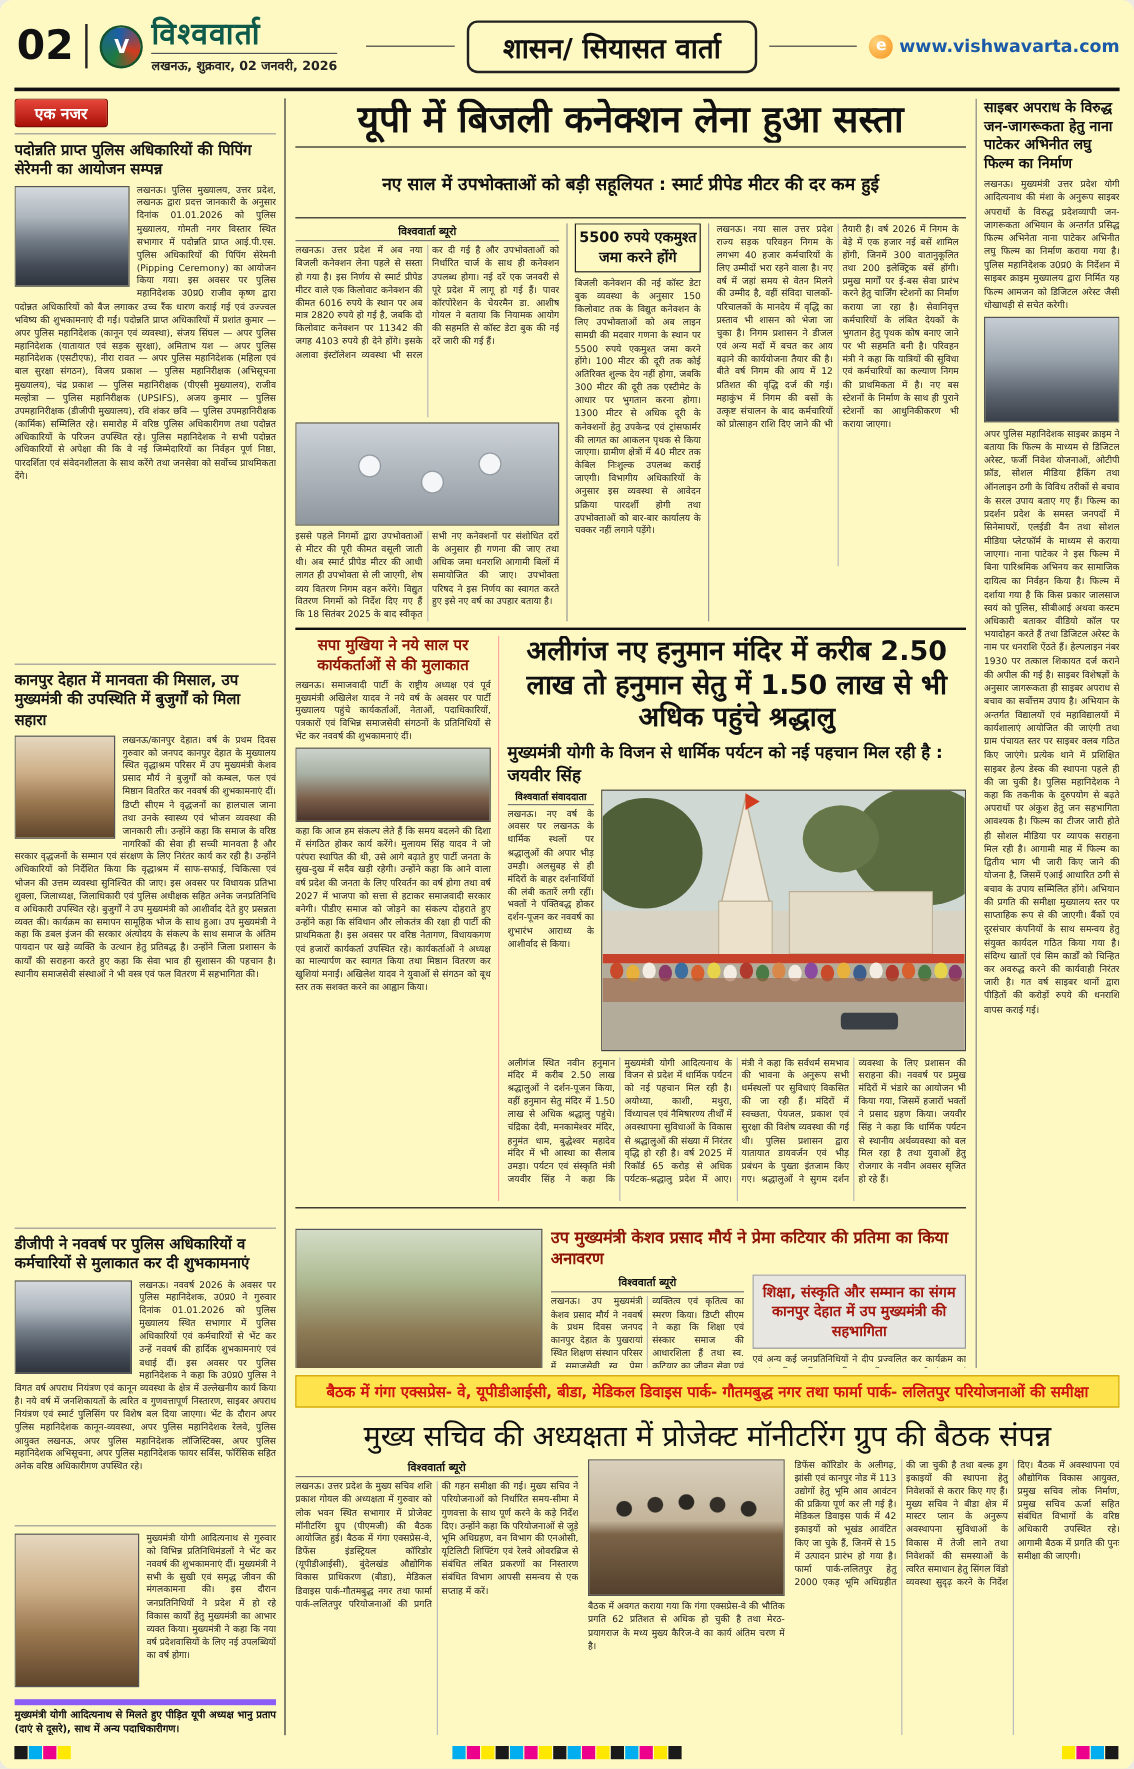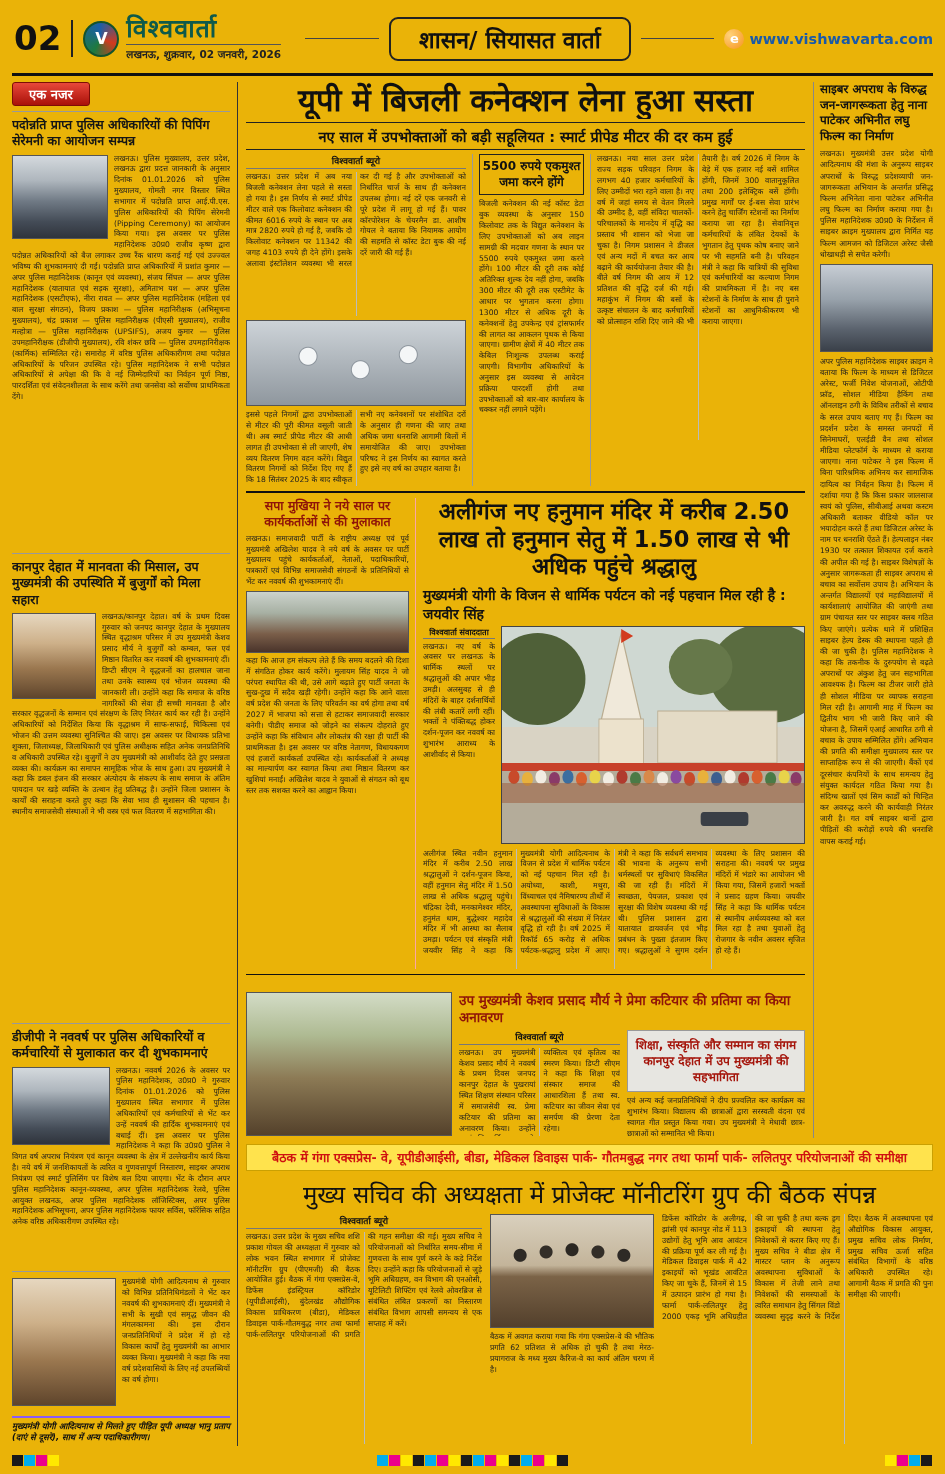--- a/index.html
+++ b/index.html
@@ -1,18 +1,18 @@
 <!DOCTYPE html>
 <html><head>
 <meta charset="utf-8">
 <style>
   * { margin:0; padding:0; box-sizing:border-box; }
   html,body { width:945px; height:1474px; }
   body { background:#eceae2; font-family:"DejaVu Sans","Liberation Sans",sans-serif; color:#111; overflow:hidden; }
-  .page { position:relative; width:945px; height:1474px; background:#eab308; padding:10px 12px 4px; overflow:hidden; }
+  .page { position:relative; width:945px; height:1474px; background:#fef9c3; padding:10px 12px 4px; overflow:hidden;border-radius:10px; }
 
   
   .header { display:flex; align-items:center; gap:10px; border-bottom:3px solid #111; padding-bottom:6px; height:66px; }
   .pageno { font-size:34px; font-weight:bold; padding:0 10px 0 2px; border-right:2px solid #222; line-height:1.1; }
   .brand { display:flex; align-items:center; gap:7px; min-width:212px; }
   .globe { width:36px; height:36px; border-radius:50%; border:2px solid #14532d; background:conic-gradient(from 210deg,#1d7a3f,#1b5fa8 40%,#d23b1e 72%,#1d7a3f); display:flex; align-items:center; justify-content:center; color:#fff; font-weight:bold; font-size:16px; }
   .brand-text .name { font-size:25px; font-weight:bold; color:#0e5a4a; letter-spacing:1px; line-height:1.05; }
   .brand-text .date { font-size:10.5px; font-weight:bold; color:#222; border-top:1px solid #555; margin-top:2px; padding-top:2px; }
   .section-wrap { flex:1; display:flex; align-items:center; gap:10px; }
   .section-wrap::before,.section-wrap::after { content:""; flex:1; border-top:1.5px solid #444; }
@@ -36,25 +36,25 @@
   .sb-body { font-size:7.6px; line-height:1.43; text-align:justify; color:#1d1d1d; }
   .sb-photo { float:left; margin:1px 6px 3px 0; border:1px solid #555; }
   .p1 { width:96px; height:84px; }
   .p2 { width:84px; height:86px; }
   .p3 { width:98px; height:78px; }
   .pbig { width:104px; height:128px; }
   .a1 { height:442px; }
   .a2 { height:470px; }
   .a3 { height:248px; }
   .sb-bottom { padding-top:5px; border-top:1px solid #999; height:142px; overflow:hidden; }
-  .sb-caption { font-size:8.4px; font-weight:bold; line-height:1.35; border-top:2px solid #8b5cf6; margin-top:3px; padding-top:3px; text-align:justify;font-style:italic; }
+  .sb-caption { font-size:8.4px; font-weight:bold; line-height:1.35; border-top:5px solid #8b5cf6; margin-top:3px; padding-top:3px; text-align:justify; }
 
   
   .main-hl { font-size:31px; font-weight:bold; text-align:center; line-height:1.2; white-space:nowrap; overflow:hidden; }
-  .main-sub { font-size:14.5px; font-weight:bold; text-align:center; border-top:1.5px solid #222; border-bottom:1.5px solid #222; padding:3px 0; margin-top:3px; white-space:nowrap; overflow:hidden; }
+  .main-sub { font-size:14.5px; font-weight:bold; text-align:center; border-top:1.5px solid #222; border-bottom:1.5px solid #222; padding:19px 0; margin-top:3px; white-space:nowrap; overflow:hidden; }
   .top-cols { display:flex; height:332px; margin-top:4px; overflow:hidden; }
   .tcol { padding:0 6px; overflow:hidden; }
   .tcol + .tcol { border-left:1px solid #999; }
   .tcol.elec { width:226px; padding-left:0; }
   .tcol.box5500 { width:118px; }
   .tcol.road { flex:1; }
   .byline { text-align:center; font-weight:bold; font-size:9px; border-bottom:1px solid #777; margin-bottom:3px; padding-bottom:1px; }
   .byline.small { font-size:8px; }
   .body-sm { font-size:7.6px; line-height:1.43; text-align:justify; color:#1d1d1d; }
   .two-col { column-count:2; column-gap:8px; column-rule:1px solid #bbb; }

